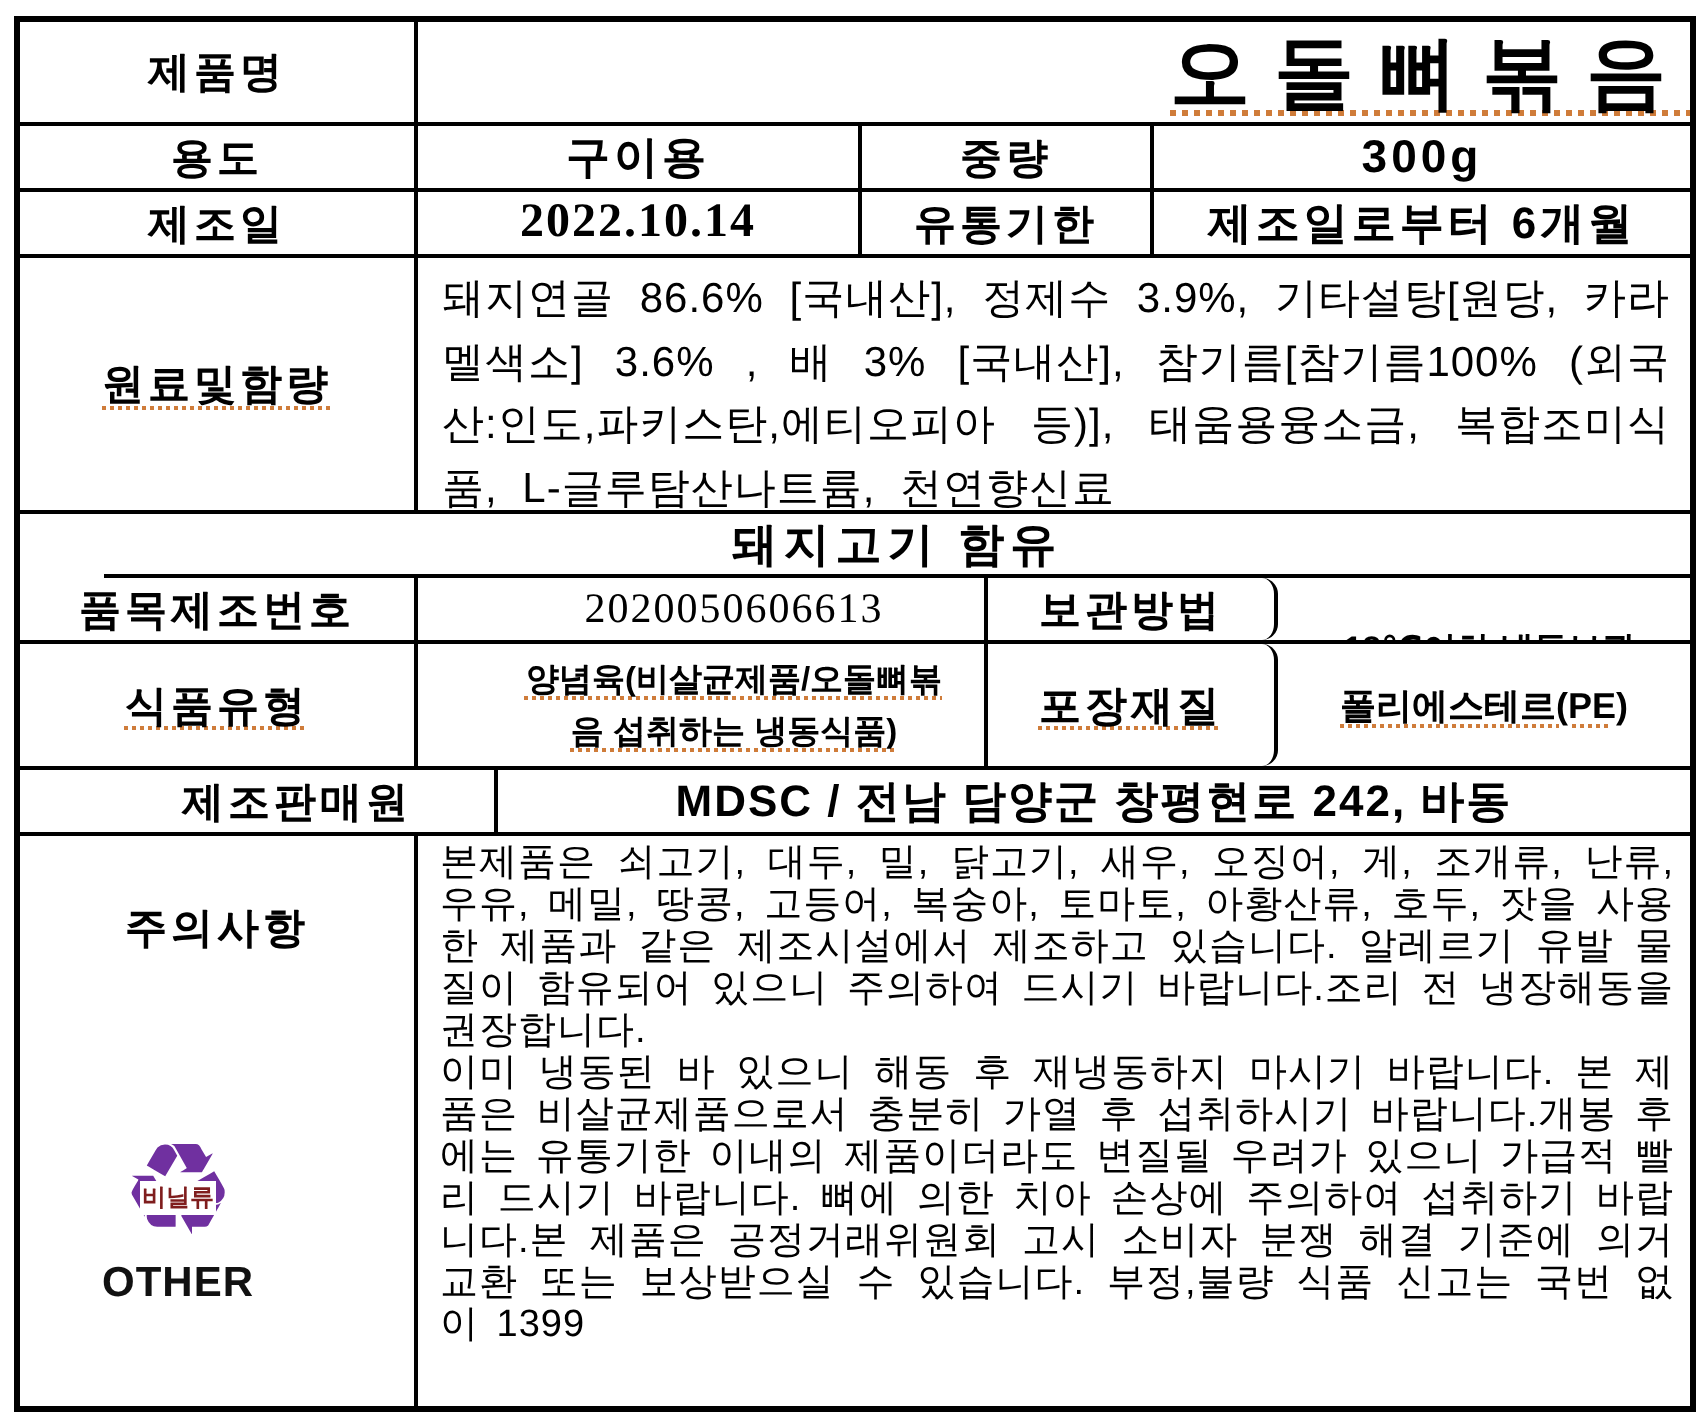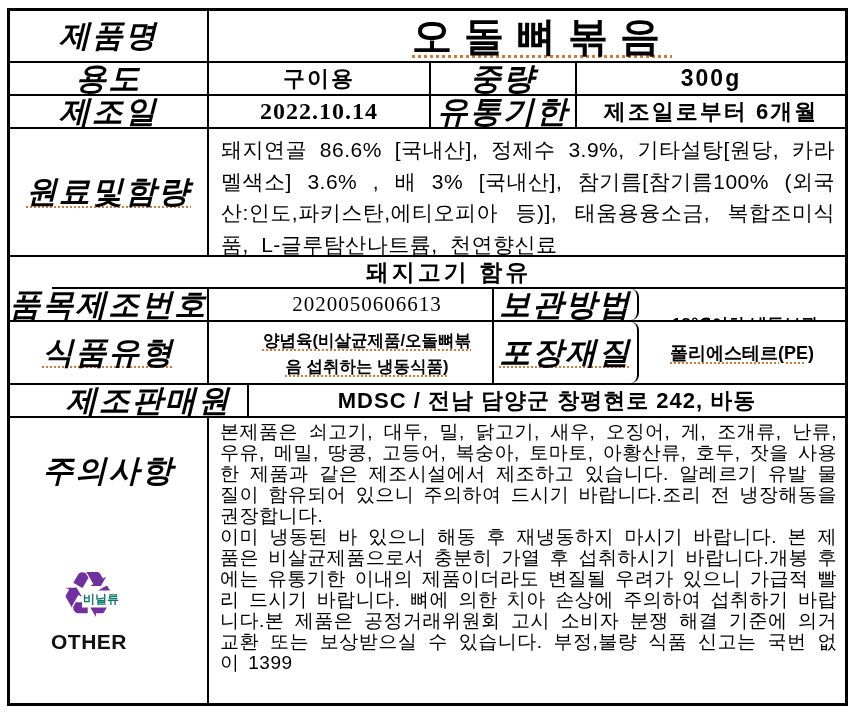--- a/index.html
+++ b/index.html
@@ -14,21 +14,21 @@
   }
   .row { display: flex; border-bottom: 2px solid #000; flex: 0 0 auto; }
   .row:last-child { border-bottom: none; flex: 1 1 auto; }
   .cell {
     display: flex; align-items: center; justify-content: center;
     border-right: 2px solid #000; overflow: hidden;
   }
   .cell:last-child { border-right: none; flex: 1 1 auto; }
 
   .c-label { flex: 0 0 199px; }
-  .lbl { font-weight: 800; font-size: 31px; letter-spacing: 2px; white-space: nowrap; font-style: italic; }
+  .lbl { font-weight: 800; font-size: 21px; letter-spacing: 2px; white-space: nowrap; }
 
   
   .r1 { height: 52px; }
   .r2, .r3 { height: 33px; }
   .r2 .c2, .r3 .c2 { flex: 0 0 222px; }
   .r2 .c3, .r3 .c3 { flex: 0 0 146px; }
   .r4 { height: 128px; }
   .r5 { height: 32px; margin-left: 42px; }
   .r6 { height: 33px; }
   .r7 { height: 63px; }
@@ -39,21 +39,21 @@
   .r9 .c3 { flex: 0 0 181px; }
 
   .sq {
     text-decoration-line: underline;
     text-decoration-style: dotted;
     text-decoration-color: #cf7c3a;
     text-decoration-thickness: 2px;
     text-underline-offset: 4px;
   }
 
-  .product-cell { justify-content: center; padding-left: 30px; }
+  .product-cell { justify-content: flex-end; padding-left: 30px; }
   .product-name {
     font-weight: 800; font-size: 40px; letter-spacing: 12px; white-space: nowrap;
     text-decoration-line: underline; text-decoration-style: dotted;
     text-decoration-color: #cf7c3a; text-decoration-thickness: 3px;
     text-underline-offset: 5px;
   }
 
   .v-bold { font-weight: 800; font-size: 22px; letter-spacing: 2px; white-space: nowrap; }
   .date-val { font-family: "Liberation Serif", "DejaVu Serif", serif; font-weight: bold; font-size: 24px; letter-spacing: 1px; }
   .weight-val { font-weight: 800; font-size: 23px; letter-spacing: 2px; }
@@ -80,22 +80,22 @@
 
   .caution-side {
     flex-direction: column; justify-content: flex-start;
     padding-top: 32px; position: relative;
   }
   .recycle-mark { position: absolute; left: 36px; top: 142px; width: 86px; text-align: center; }
   .recycle-sym { position: relative; width: 86px; height: 70px; }
   .recycle-glyph { font-size: 64px; line-height: 70px; color: #7030a0; display: block; }
   .recycle-material {
     position: absolute; left: 50%; top: 56%; transform: translate(-50%, -50%);
-    font-size: 12px; font-weight: bold; color: #0f766e; background: #fff;
-    padding: 0 1px; white-space: nowrap; letter-spacing: 0; margin-left: 12px;
+    font-size: 12px; font-weight: bold; color: #7f1d1d; background: #fff;
+    padding: 0 1px; white-space: nowrap; letter-spacing: 0;
   }
   .recycle-category { font-weight: 800; font-size: 21px; color: #111; letter-spacing: 0.5px; margin-top: 0; }
 
   .caution-cell { display: block; padding: 3px 8px 0 11px; }
   .caution-cell p {
     font-size: 19px; line-height: 21px;
     text-align: justify; word-spacing: 3px; letter-spacing: 0.5px;
   }
 </style>
 </head>

